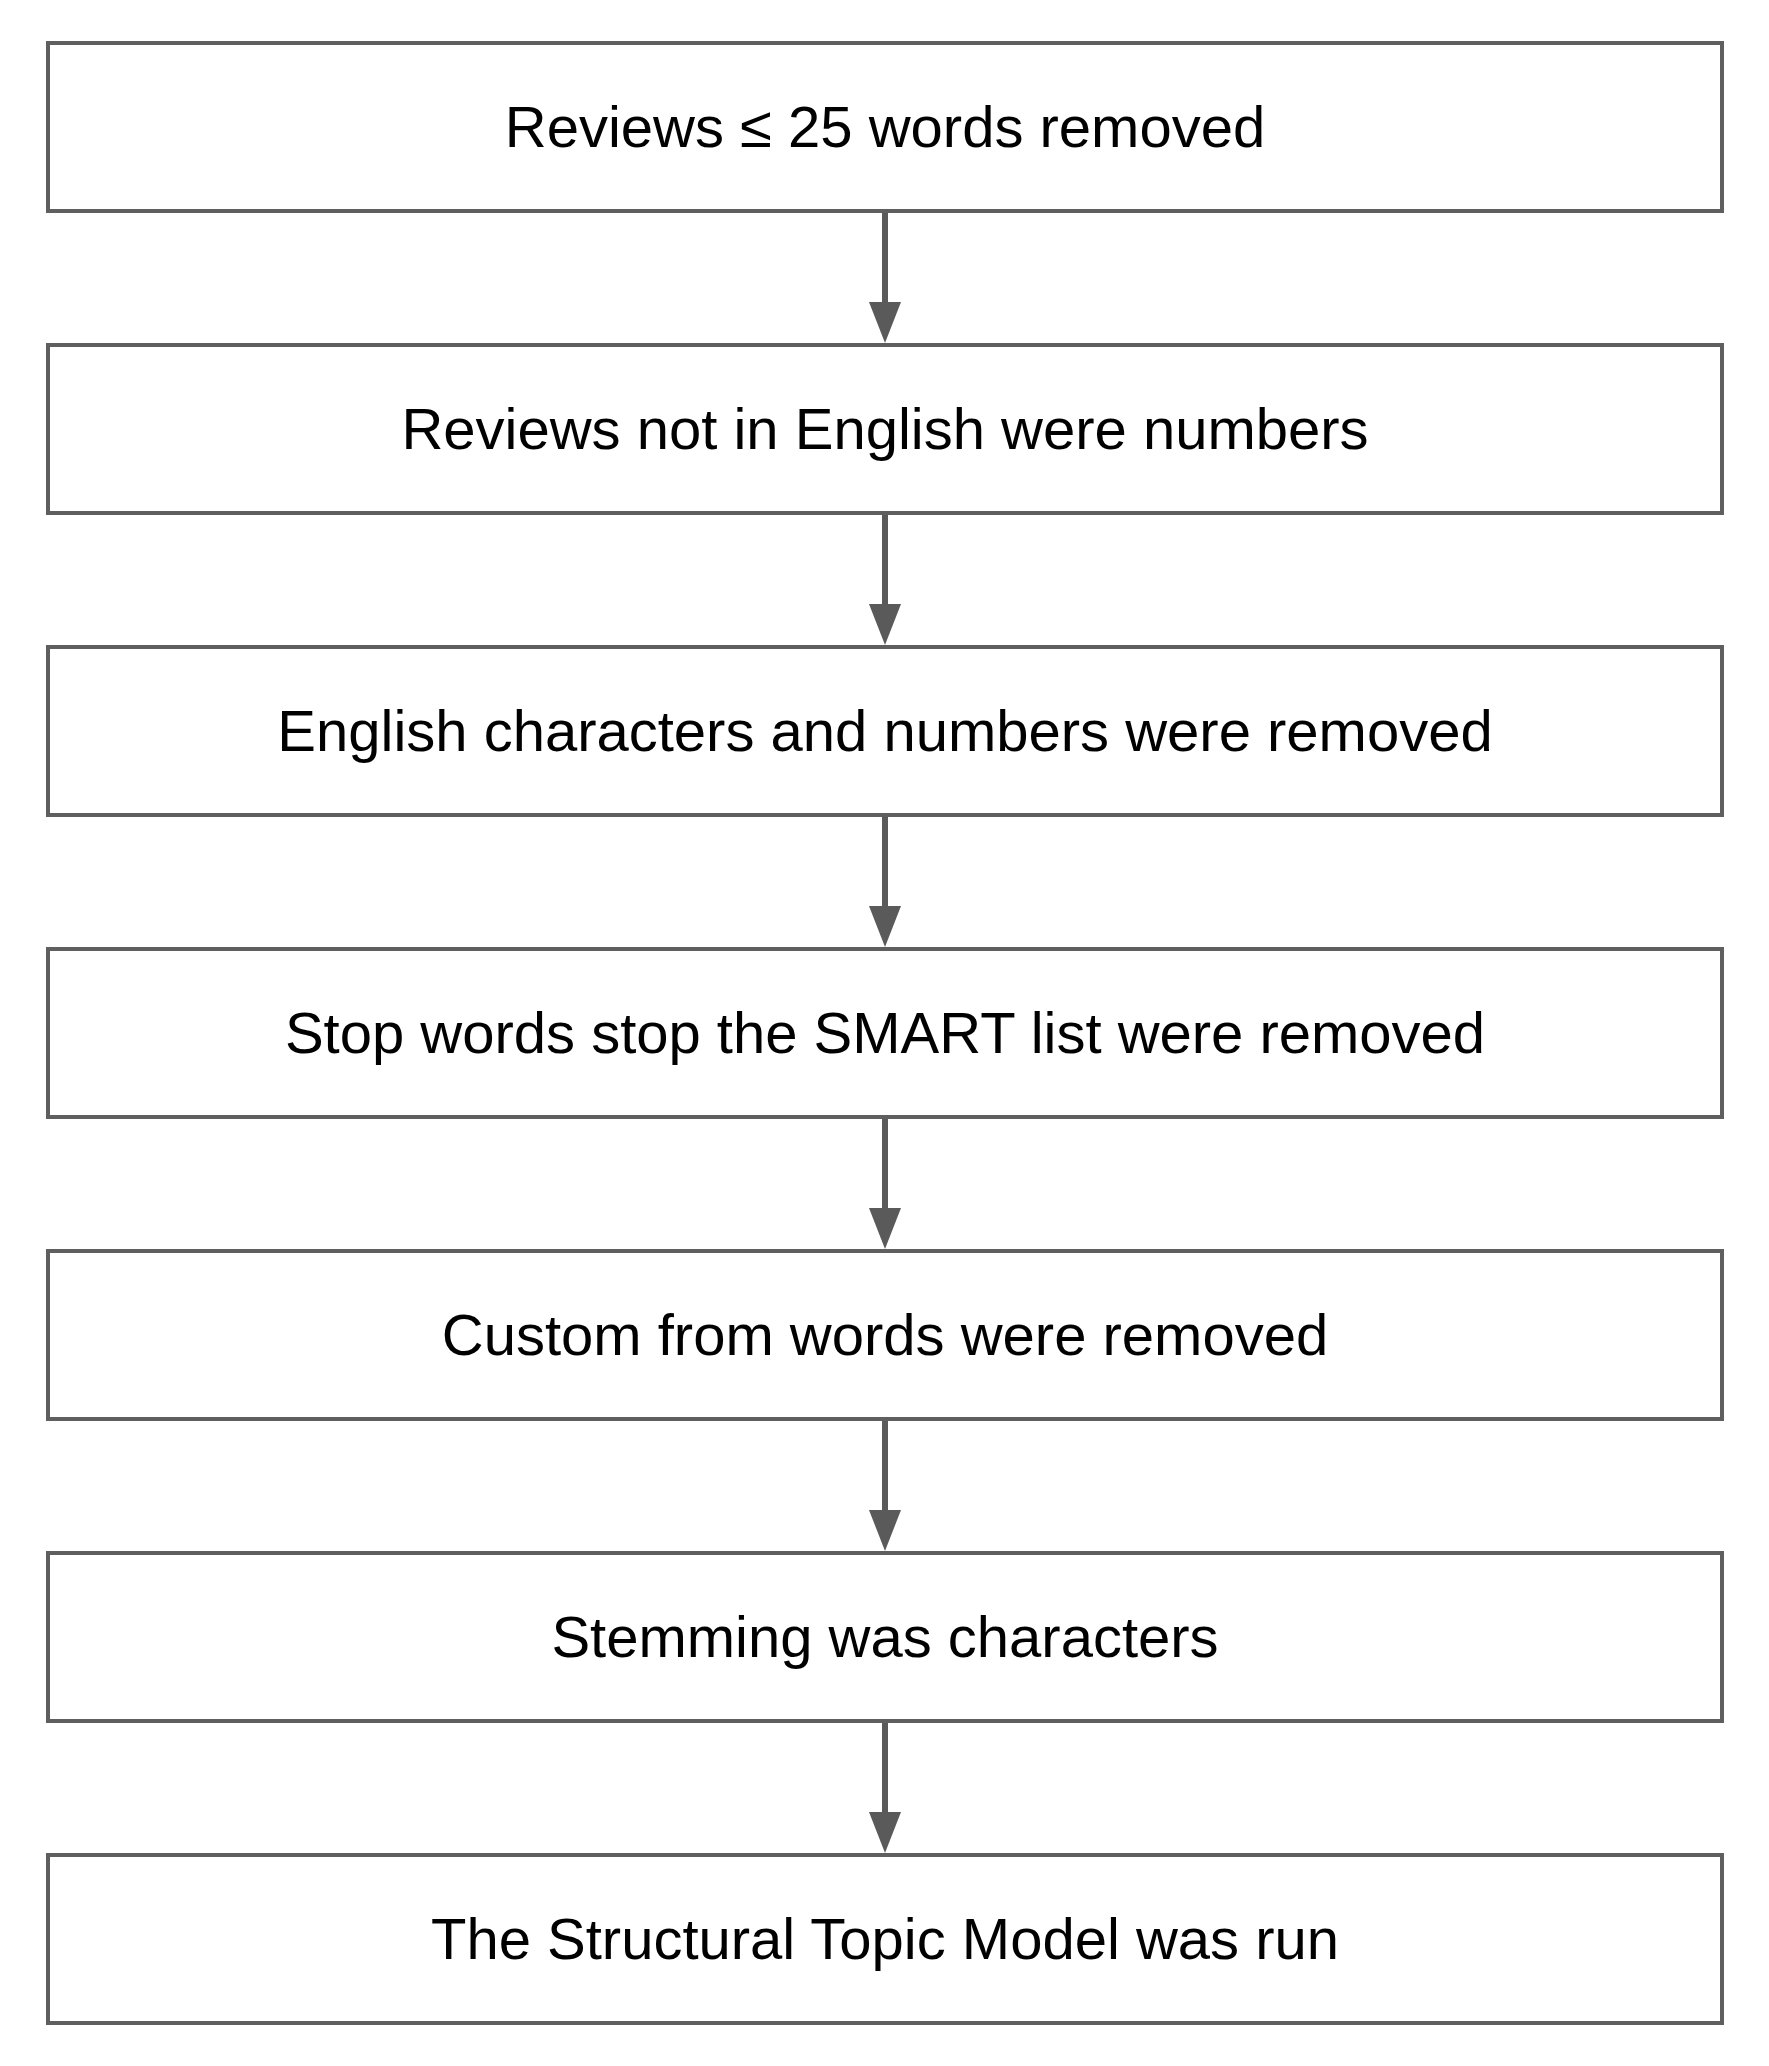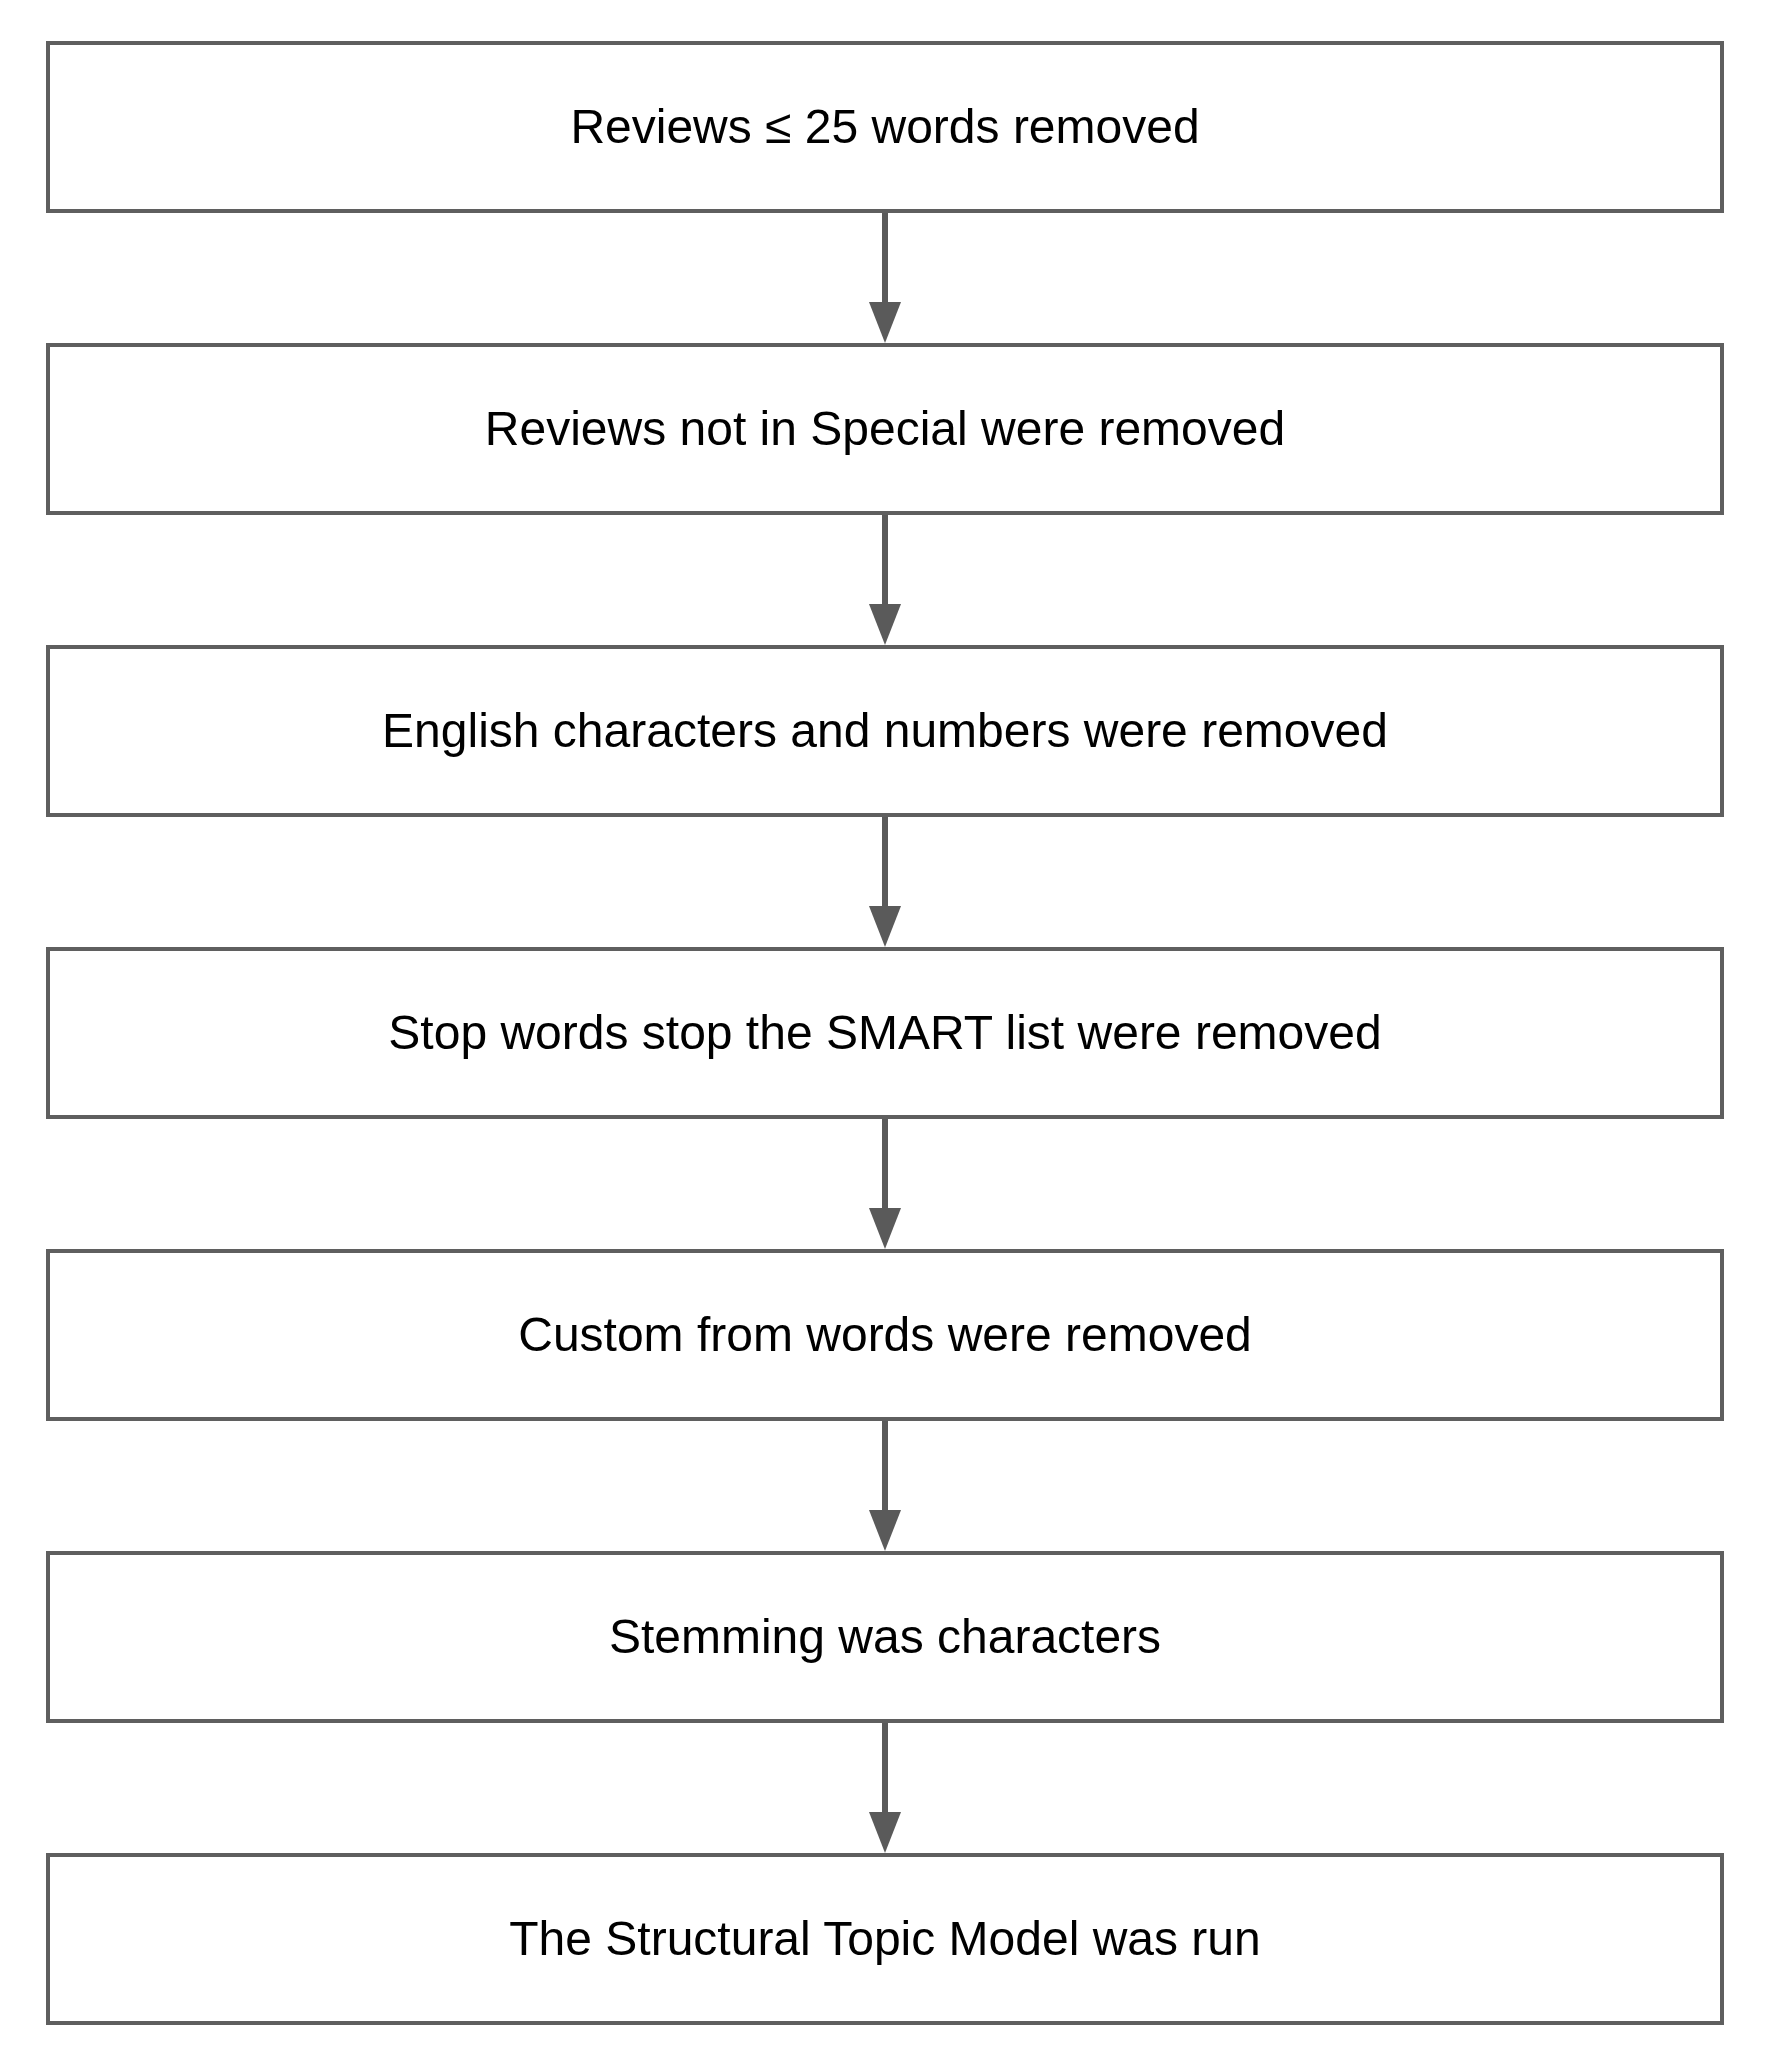--- a/index.html
+++ b/index.html
@@ -32,21 +32,21 @@
   .box {
     width: 100%;
     height: 172px;
     background: var(--box-background);
     border: 4.8px solid var(--box-border);
     display: flex;
     align-items: center;
     justify-content: center;
   }
   .box-label {
-    font-size: 48px;
+    font-size: 58px;
     line-height: 1.1;
     color: var(--text);
     white-space: nowrap;
   }
   .arrow {
     height: 130px;
     display: flex;
     flex-direction: column;
     align-items: center;
     justify-content: flex-start;
@@ -72,21 +72,21 @@
   <div class="box">
     <span class="box-label">Reviews ≤ 25 words removed</span>
   </div>
 
   <div class="arrow">
     <div class="arrow-stem"></div>
     <div class="arrow-head"></div>
   </div>
 
   <div class="box">
-    <span class="box-label">Reviews not in Special were removed</span>
+    <span class="box-label">Reviews not in English were numbers</span>
   </div>
 
   <div class="arrow">
     <div class="arrow-stem"></div>
     <div class="arrow-head"></div>
   </div>
 
   <div class="box">
     <span class="box-label">English characters and numbers were removed</span>
   </div>

